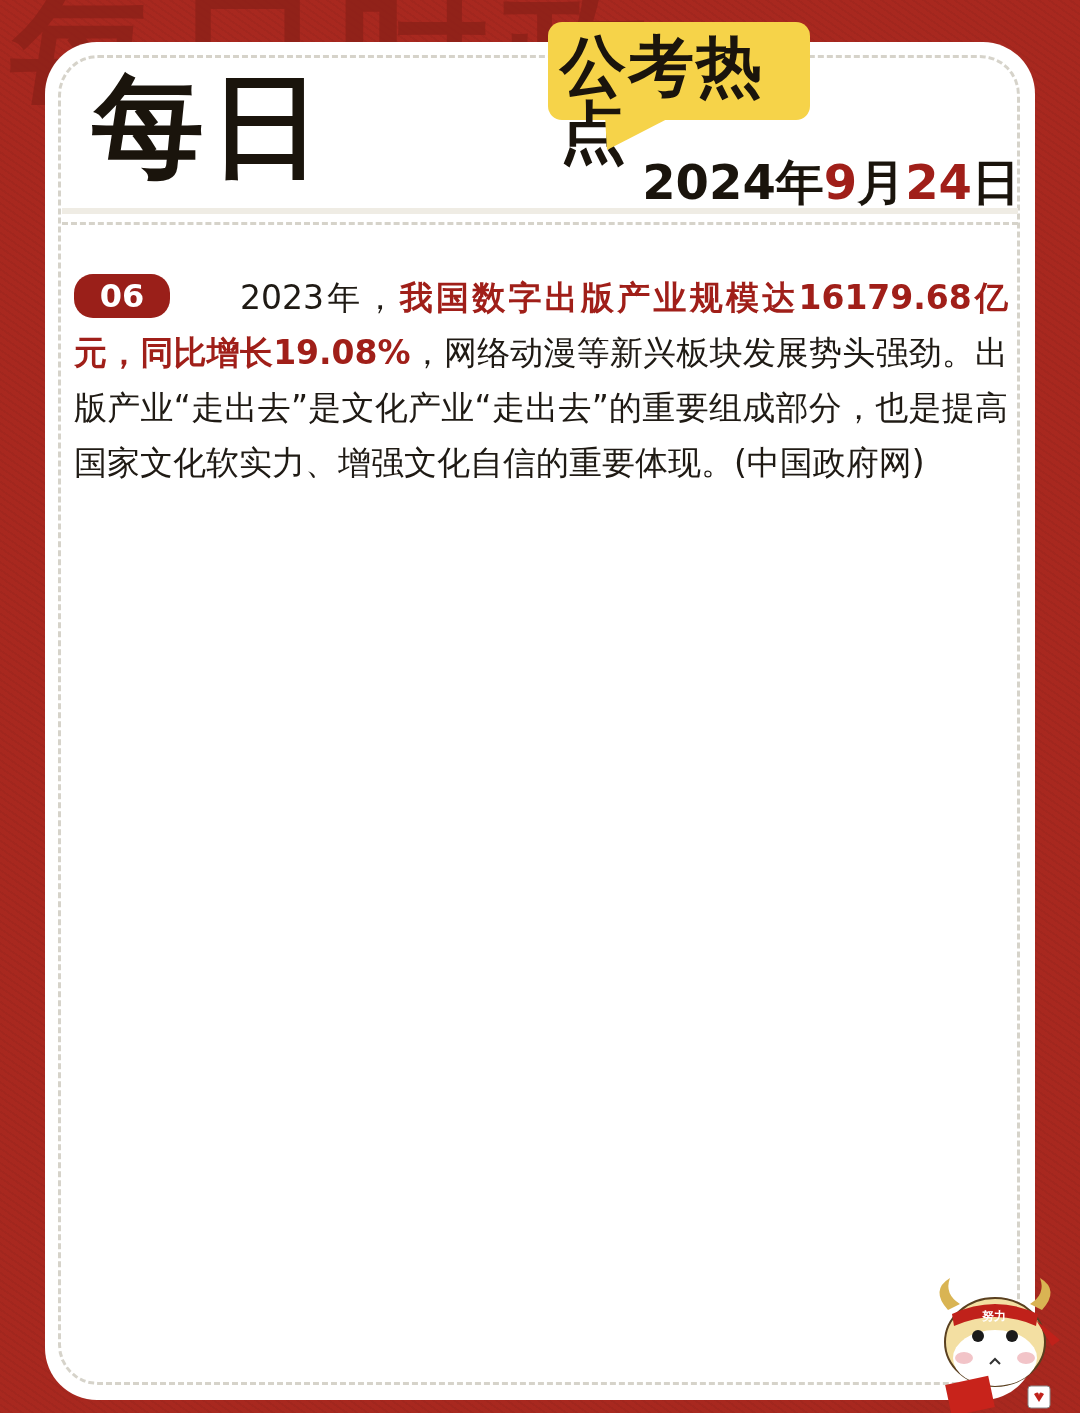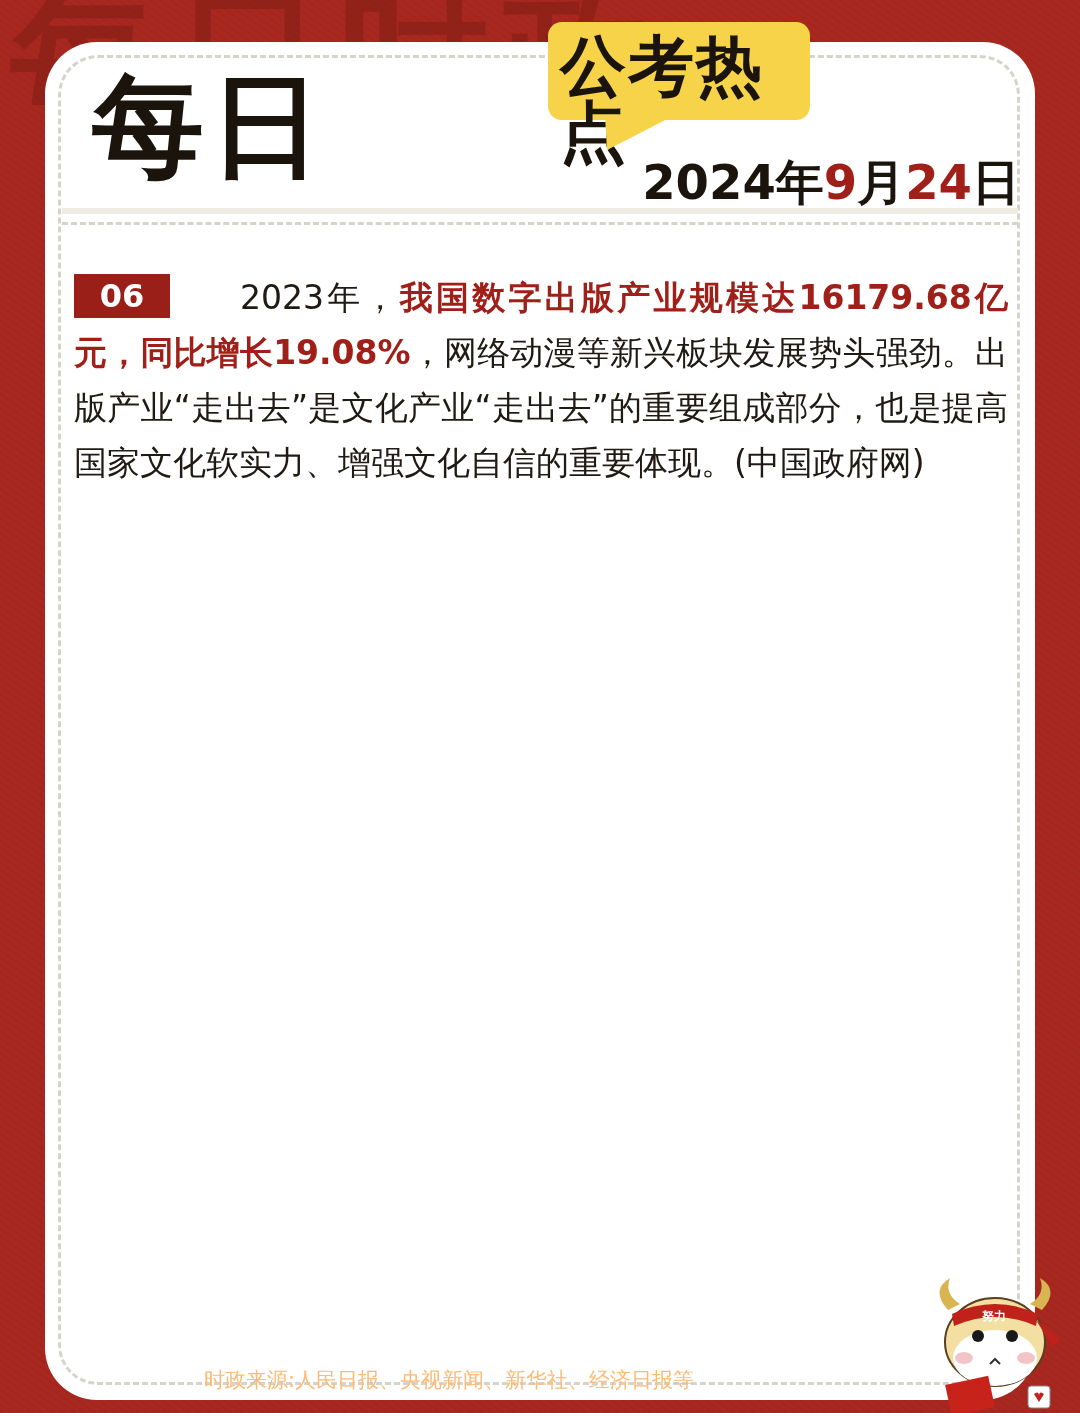--- a/index.html
+++ b/index.html
@@ -18,23 +18,23 @@
   .title .red{color:#ffffff;}
   .bubble{position:absolute;left:548px;top:22px;width:262px;height:98px;background:#f6d349;border-radius:14px;}
   .bubble:after{content:"";position:absolute;left:54px;top:94px;width:0;height:0;border-left:8px solid transparent;border-right:60px solid transparent;border-top:34px solid #f6d349;transform:skewX(-10deg);}
   .bubble span{position:absolute;left:12px;top:12px;font-size:66px;font-weight:bold;color:#1a140c;letter-spacing:2px;line-height:1;}
   .date{position:absolute;right:60px;top:158px;font-size:48px;font-weight:bold;color:#1a140c;line-height:1;}
   .date .r{color:#a01f19;}
   .sep{position:absolute;left:62px;top:208px;width:956px;height:6px;background:#efece4;}
   .sep2{position:absolute;left:62px;top:222px;width:956px;border-top:3px dashed #d6d3ca;}
   .content{position:absolute;left:74px;top:270px;width:934px;font-size:33px;line-height:55px;color:#1f1a14;text-align:justify;}
   .item{margin-bottom:2px;}
-  .badge{display:inline-block;width:96px;height:44px;line-height:44px;background:#9a1f19;color:#fff;text-align:center;border-radius:0;font-weight:bold;font-size:32px;margin-right:22px;vertical-align:2px;}
+  .badge{display:inline-block;width:96px;height:44px;line-height:44px;background:#9a1f19;color:#fff;text-align:center;border-radius:19px;font-weight:bold;font-size:32px;margin-right:22px;vertical-align:2px;}
   .hl{color:#a01f19;font-weight:bold;}
-  .footer{position:absolute;left:204px;top:1352px;font-size:21px;color:#fdba74;margin-top:14px;}
+  .footer{position:absolute;left:204px;top:1352px;font-size:25px;color:#ffffff;}
   .mascot{position:absolute;left:920px;top:1270px;width:150px;height:143px;}
 </style>
 </head>
 <body>
 
 <div class="bg-watermark">每日时政</div>
 
 <div class="card"></div>
 <div class="card-dash"></div>
 

